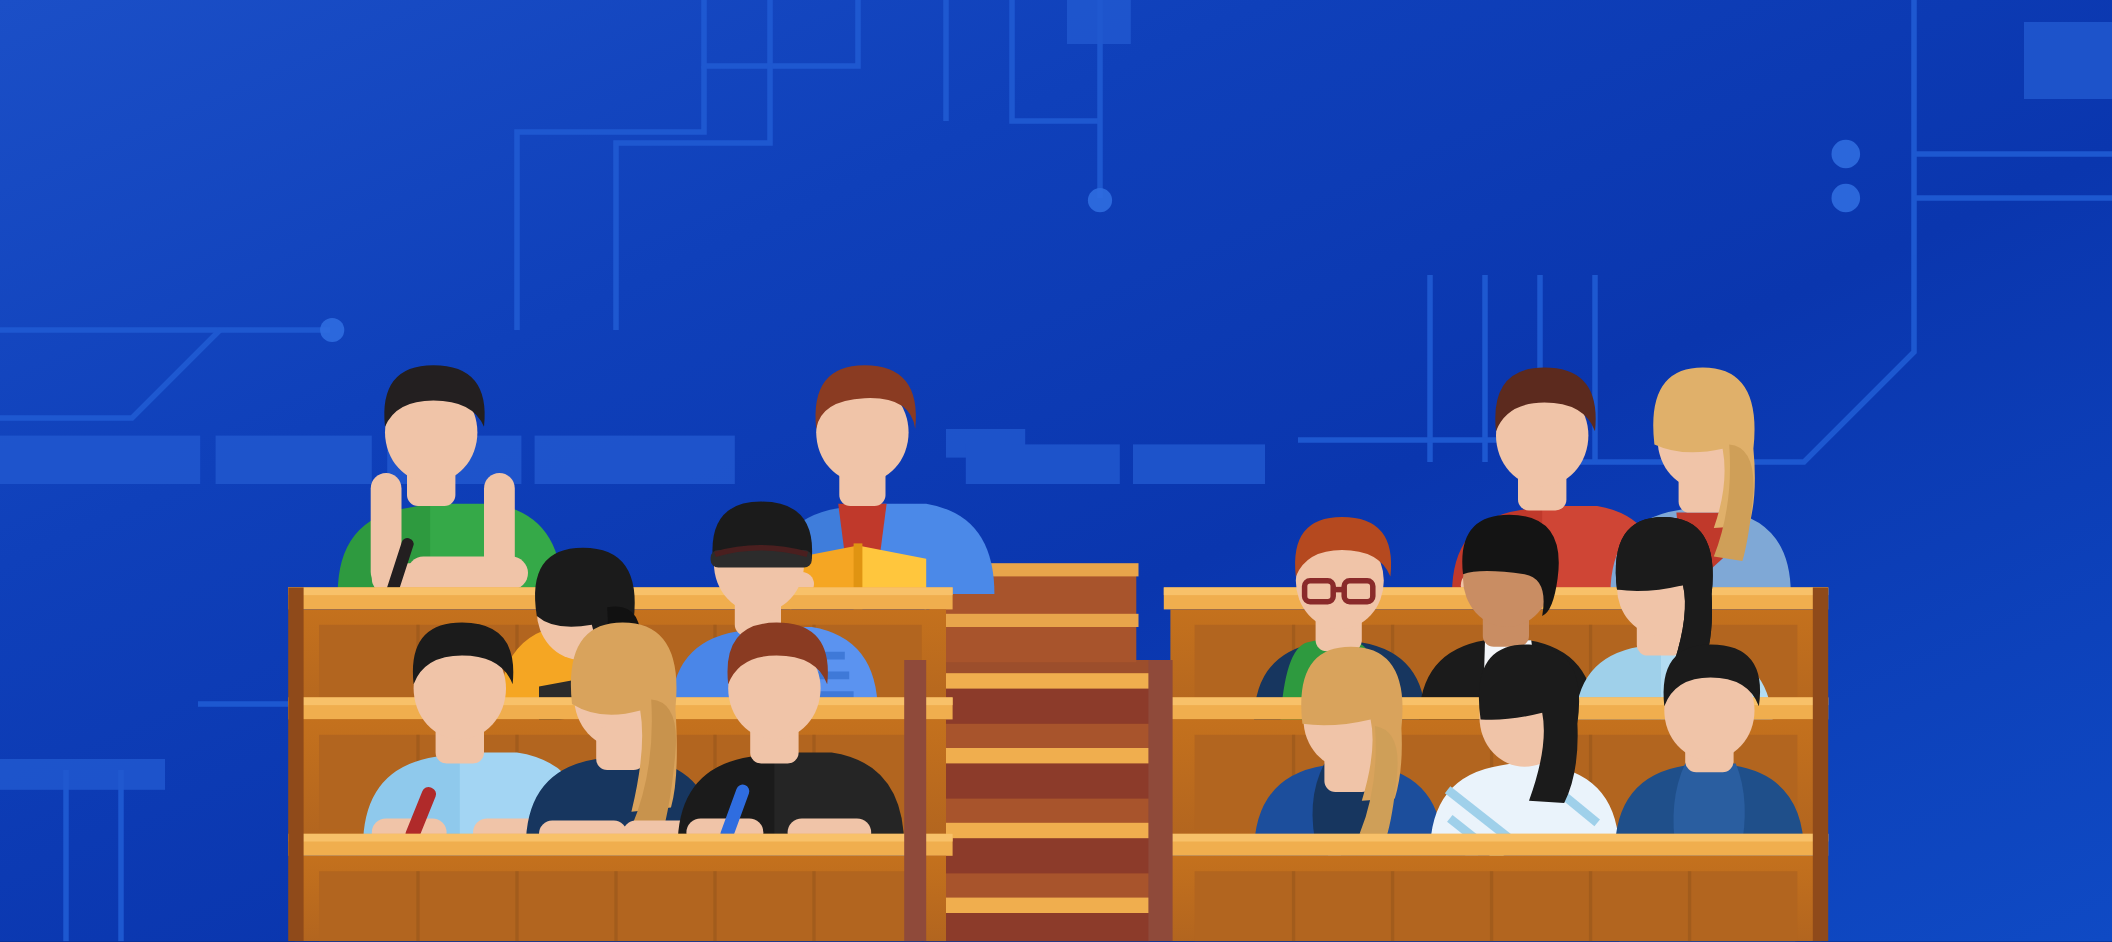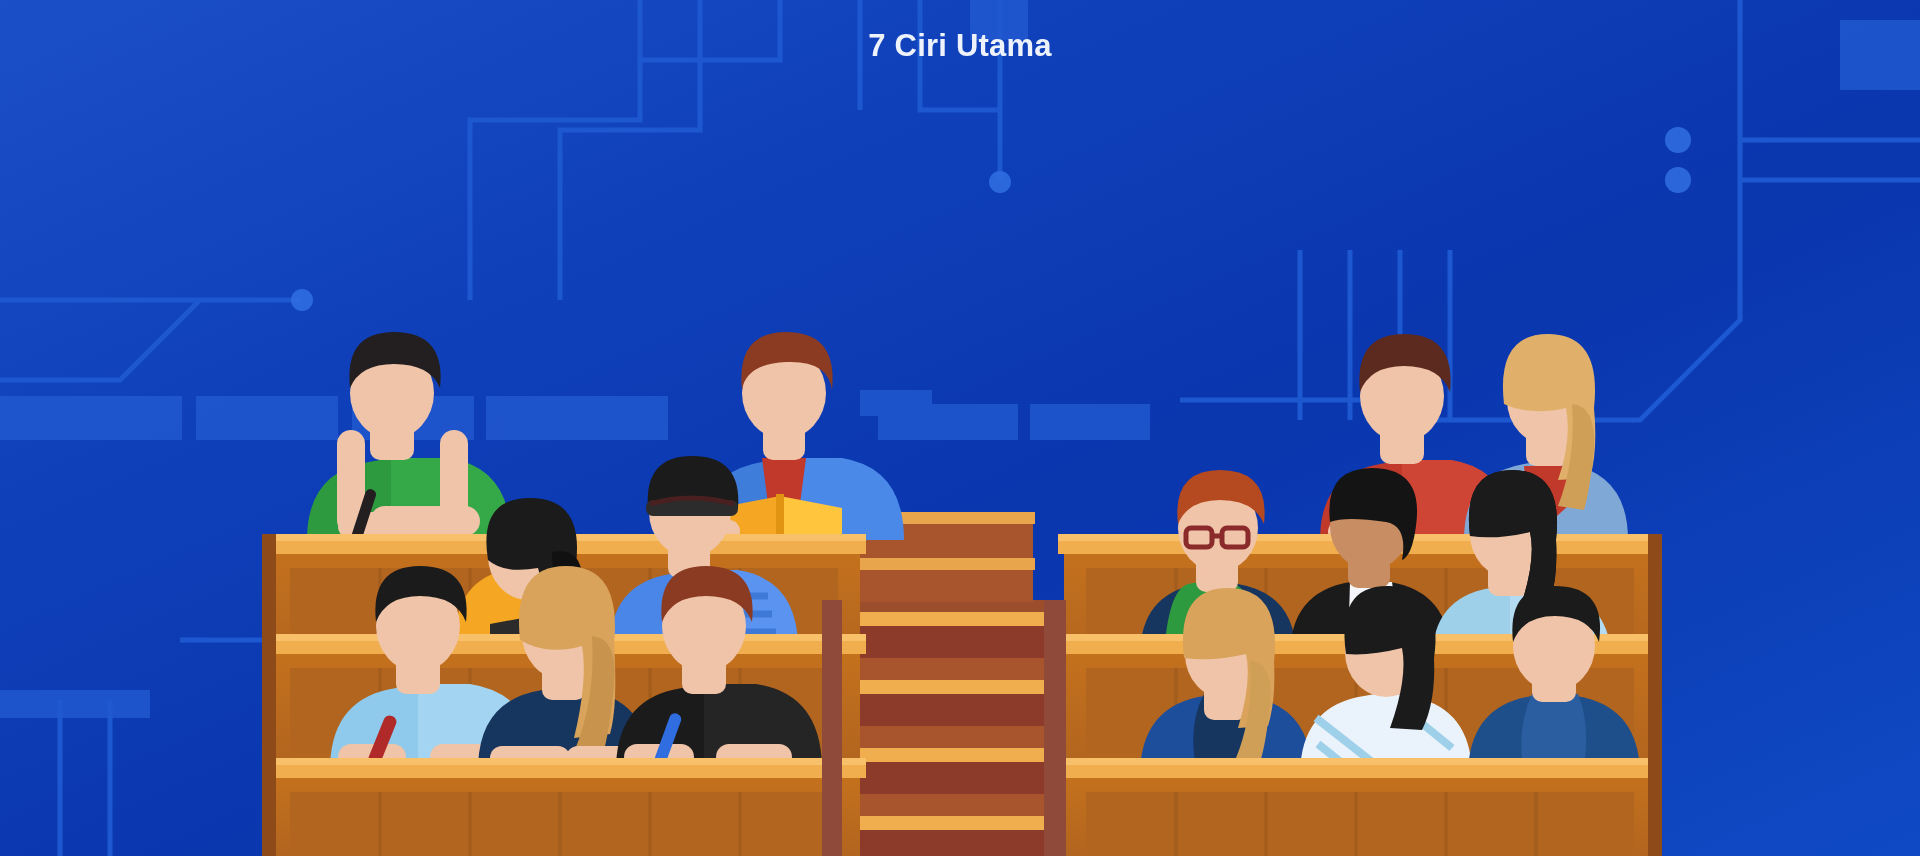--- a/index.html
+++ b/index.html
@@ -83,21 +83,20 @@
       <rect x="352" y="396" width="122" height="44"></rect>
       <rect x="486" y="396" width="182" height="44"></rect>
       <rect x="878" y="404" width="140" height="36"></rect>
       <rect x="1030" y="404" width="120" height="36"></rect>
       <rect x="300" y="618" width="180" height="30"></rect>
       <rect x="0" y="690" width="150" height="28"></rect>
     </g>
   </svg>
 
   <div class="head">
-    <div class="kicker">7 Ciri Utama</div>
   </div>
 
   <svg class="hall" viewBox="0 0 1920 856" preserveAspectRatio="none">
     <defs>
       <linearGradient id="woodPanel" x1="0" y1="0" x2="0" y2="1">
         <stop offset="0%" stop-color="#c4711d"></stop>
           <stop offset="100%" stop-color="#b2651f"></stop>
       </linearGradient>
     </defs>
 

